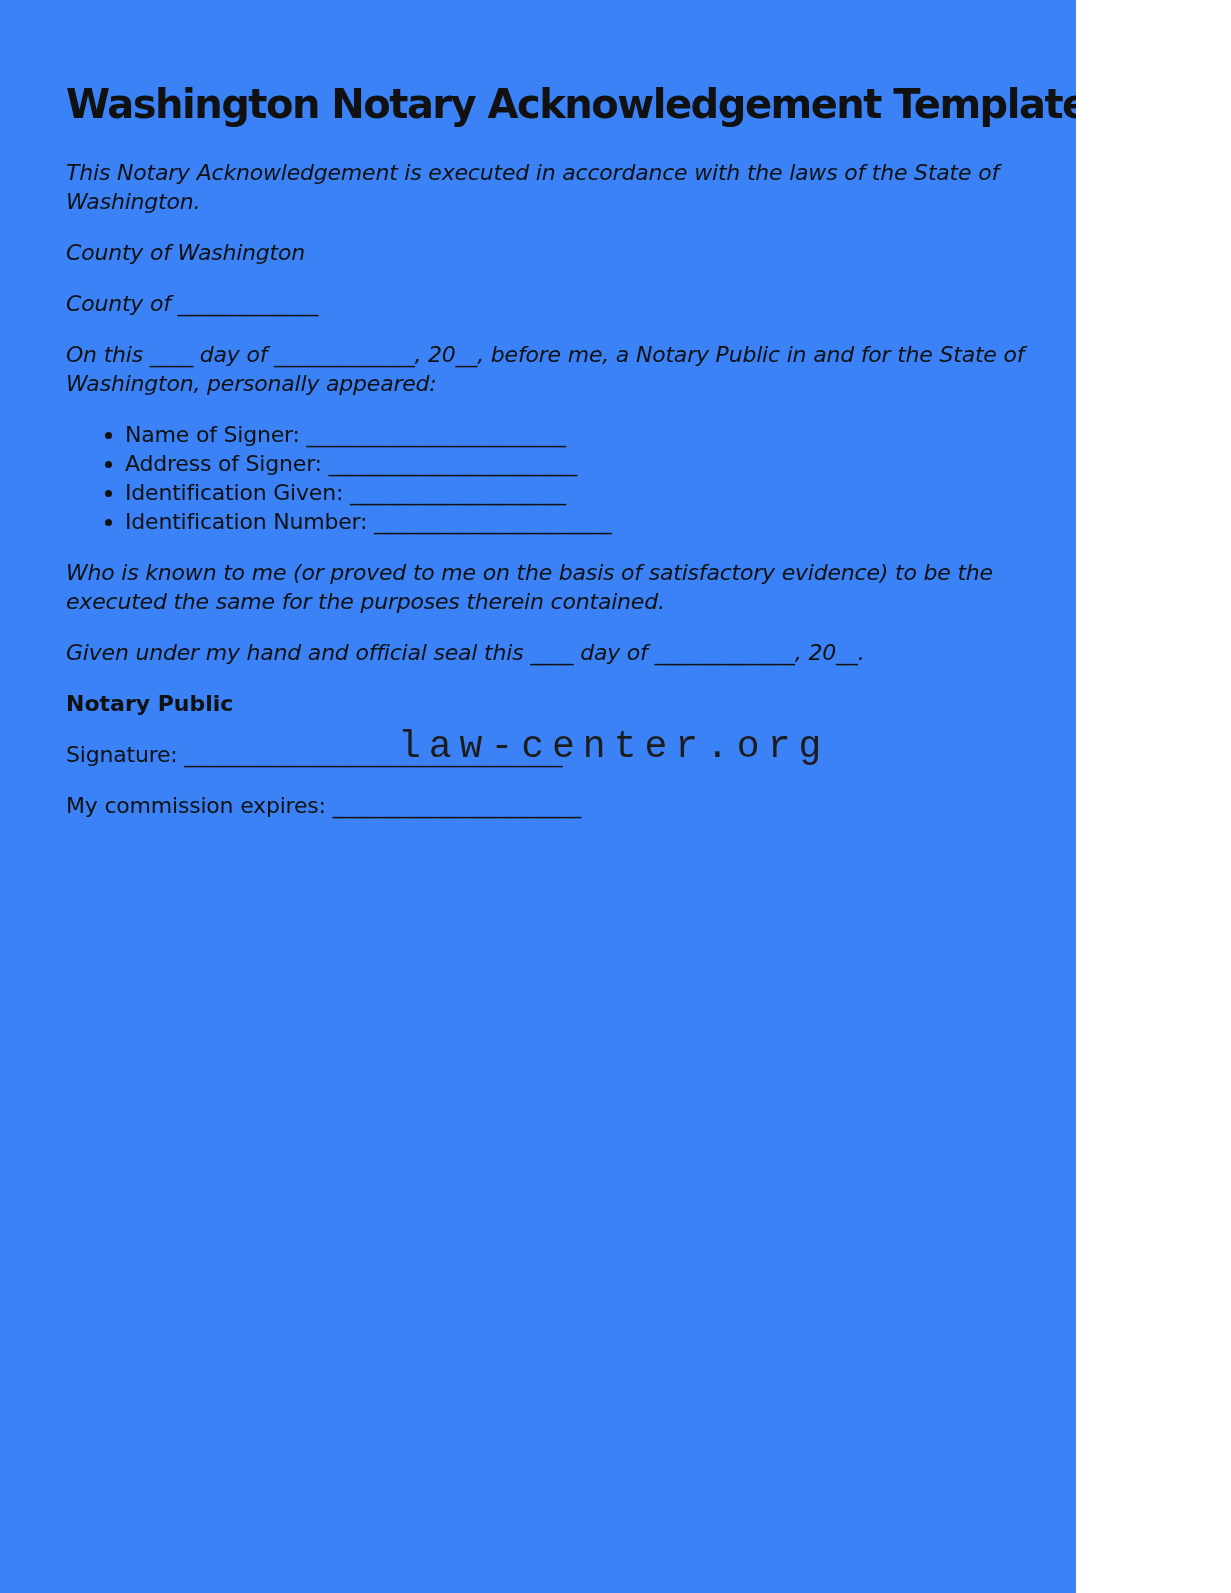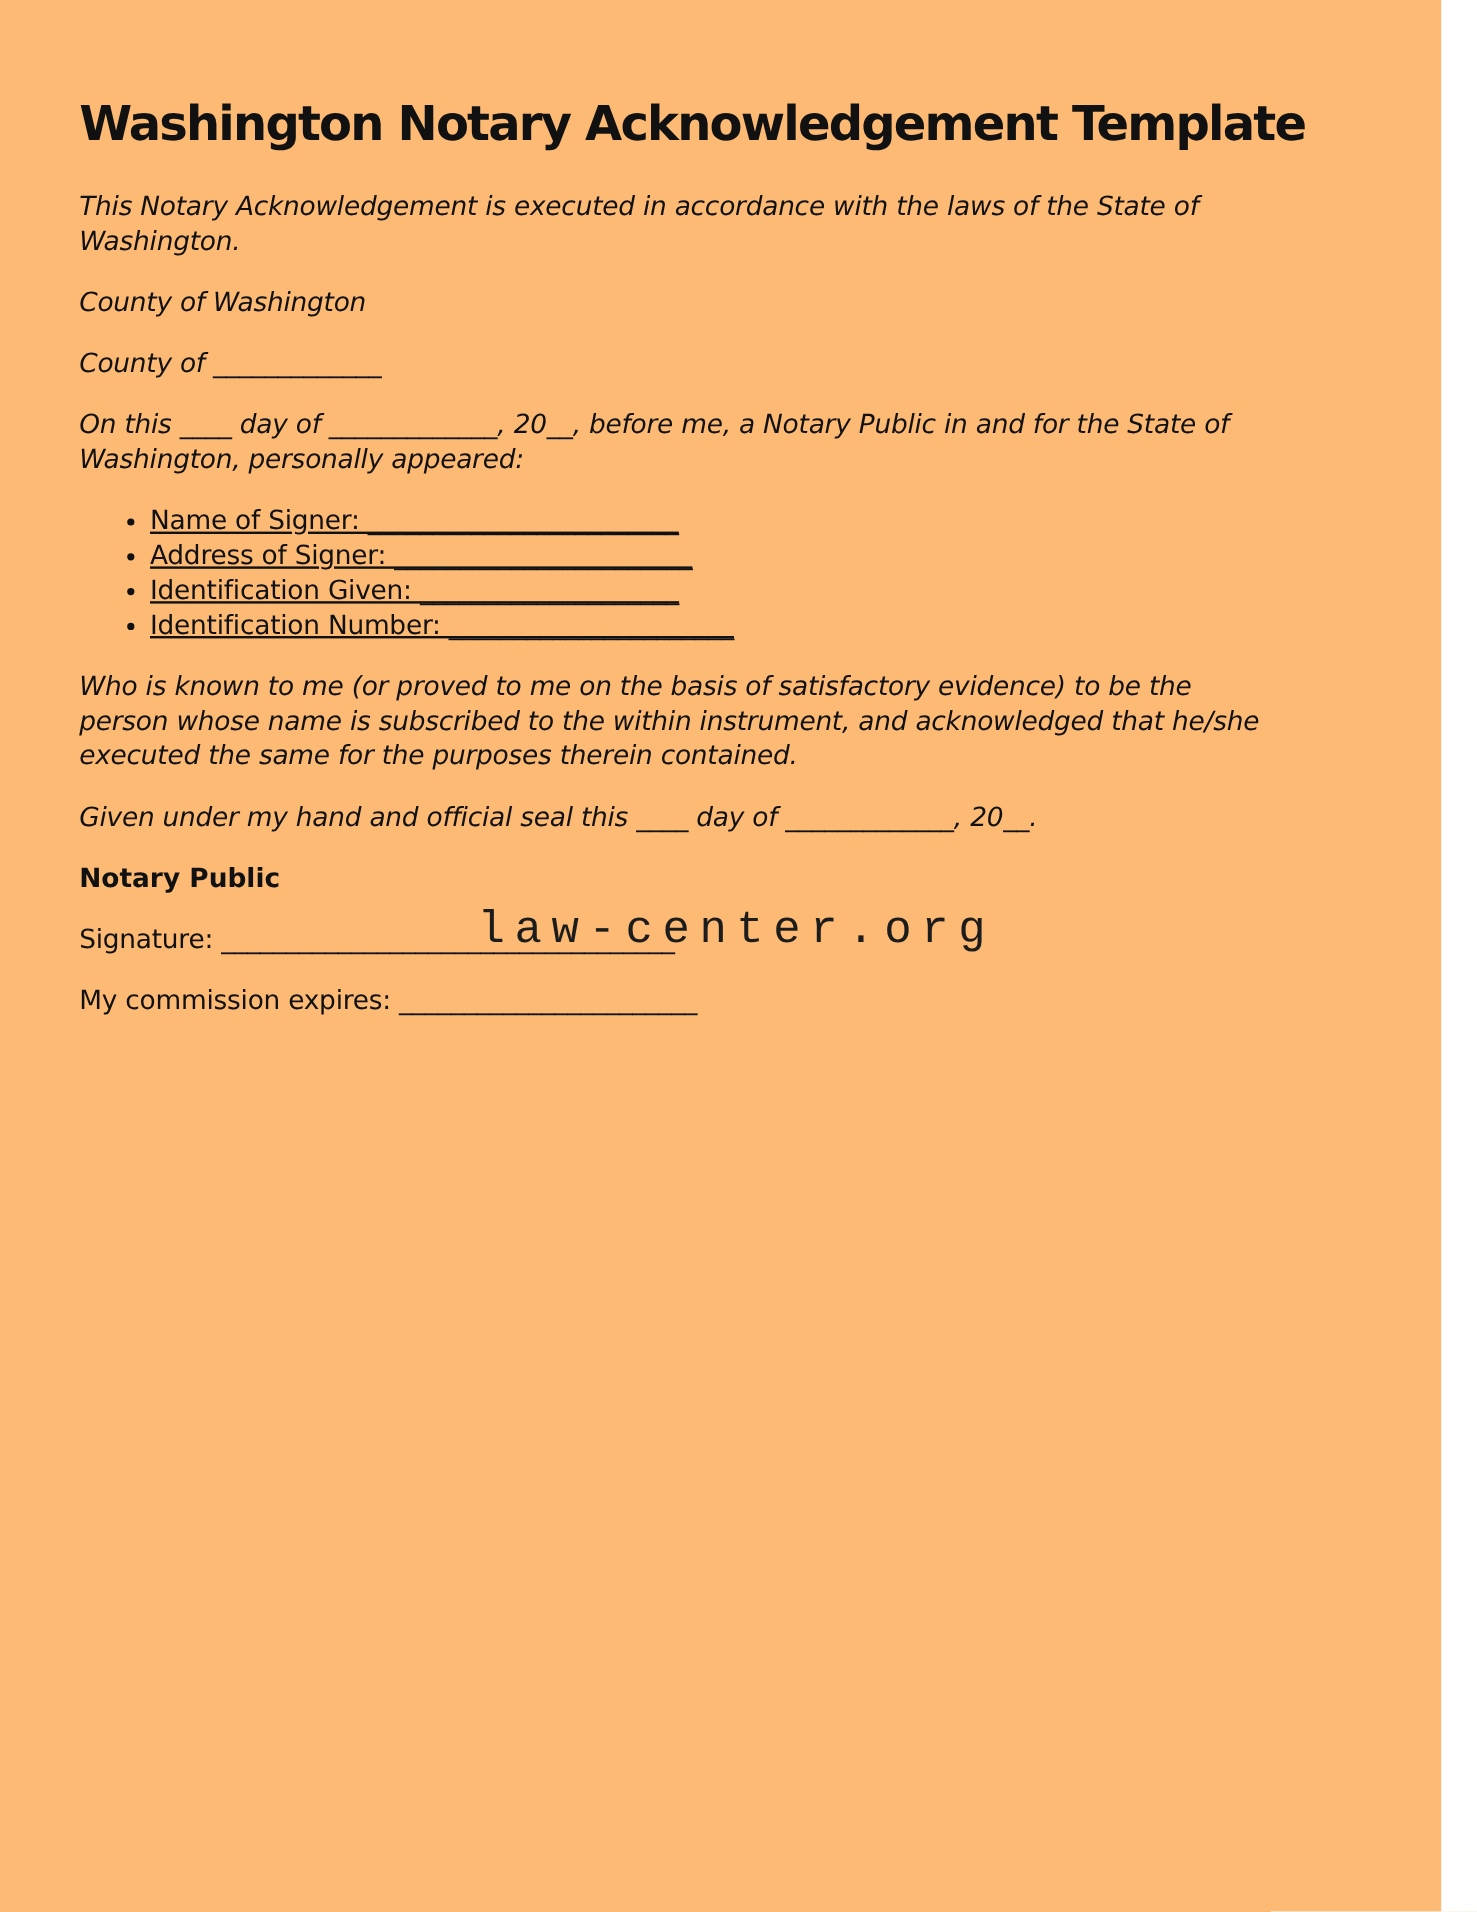--- a/index.html
+++ b/index.html
@@ -2,23 +2,23 @@
 <html><head>
 <meta charset="utf-8">
 <style>
   html, body {
     margin: 0;
     padding: 0;
     background: #ffffff;
   }
   .page {
     position: relative;
-    width: 1201px;
+    width: 1076px;
     height: 1593px;
-    background: #fdba74;
+    background: #3b82f6;
     color: #111111;
     font-family: "DejaVu Sans", "Liberation Sans", sans-serif;
     box-sizing: border-box;
     padding: 84px 66px 0 66px;
     overflow: hidden;
   }
   .doc-title {
     font-size: 40px;
     font-weight: bold;
     letter-spacing: -1.5px;
@@ -38,21 +38,20 @@
   }
   ul.signer-list {
     margin: 0 0 22px 0;
     padding: 0 0 0 59px;
     font-size: 22px;
     line-height: 29px;
     letter-spacing: -0.2px;
   }
   ul.signer-list li {
     white-space: nowrap;
-    text-decoration: underline;
   }
   .section-heading {
     font-size: 22px;
     font-weight: bold;
     line-height: 29px;
     margin: 0 0 22px 0;
   }
   .signature-row {
     position: relative;
     margin: 0 0 22px 0;
@@ -109,21 +108,20 @@
 
   <ul class="signer-list">
     <li>Name of Signer: ________________________</li>
     <li>Address of Signer: _______________________</li>
     <li>Identification Given: ____________________</li>
     <li>Identification Number: ______________________</li>
   </ul>
 
   <div class="para">
     <div class="line">Who is known to me (or proved to me on the basis of satisfactory evidence) to be the</div>
-    <div class="line">person whose name is subscribed to the within instrument, and acknowledged that he/she</div>
     <div class="line">executed the same for the purposes therein contained.</div>
   </div>
 
   <div class="para">
     <div class="line">Given under my hand and official seal this ____ day of _____________, 20__.</div>
   </div>
 
   <div class="section-heading">Notary Public</div>
 
   <div class="signature-row">

